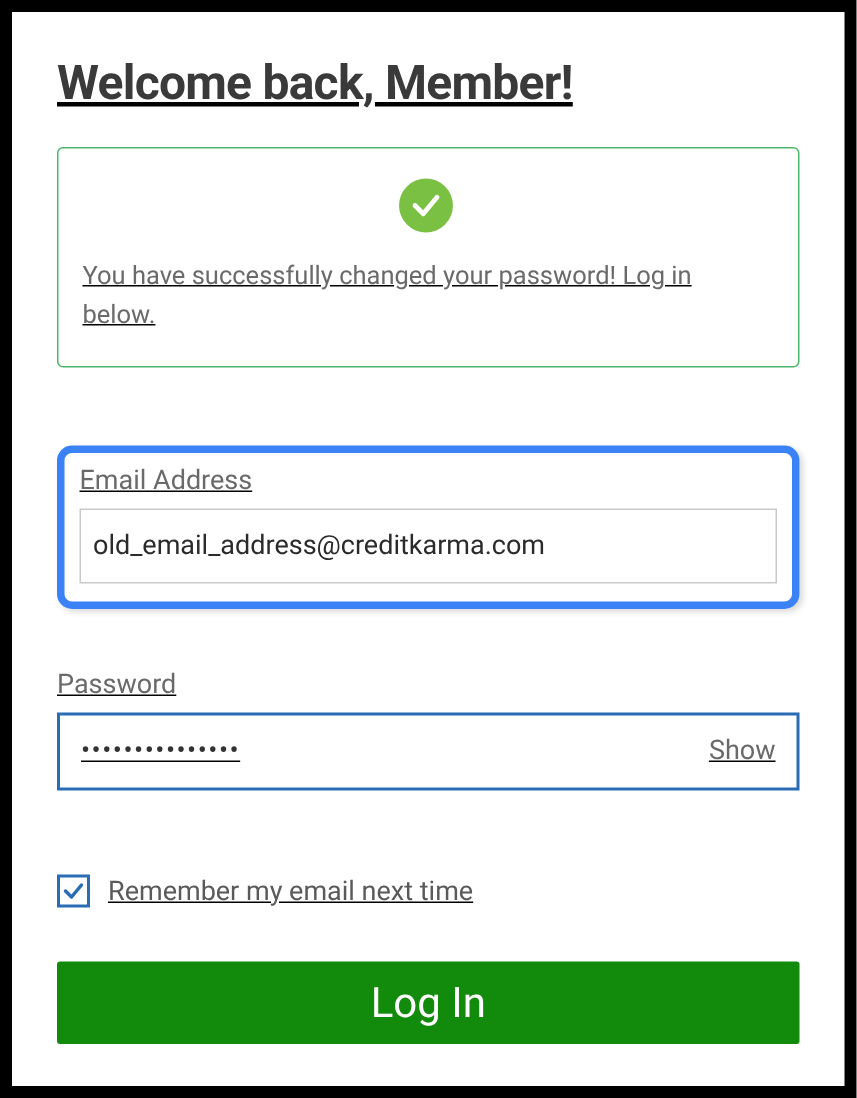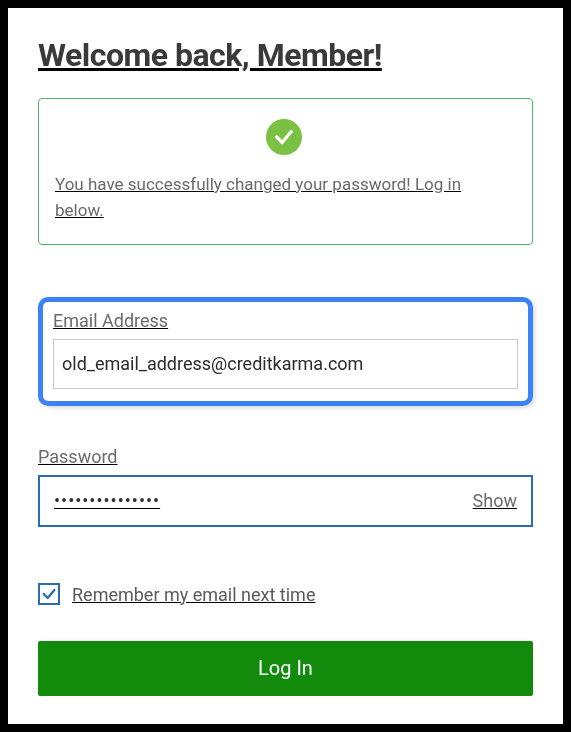--- a/index.html
+++ b/index.html
@@ -117,21 +117,21 @@
     .checkbox svg { width: 16px; height: 16px; }
     .remember-label {
       font-size: 18px;
       color: #5a5a5a;
     }
     .login-btn {
       width: 100%;
       background: #128a0c;
       color: #fff;
       border: none;
-      font-size: 20px;
+      font-size: 28px;
       height: 55px;
       margin-top: 36px;
       cursor: pointer;
       font-family: inherit;
       border-radius: 2px;
     }
   </style>
 </head>
 <body>
 

